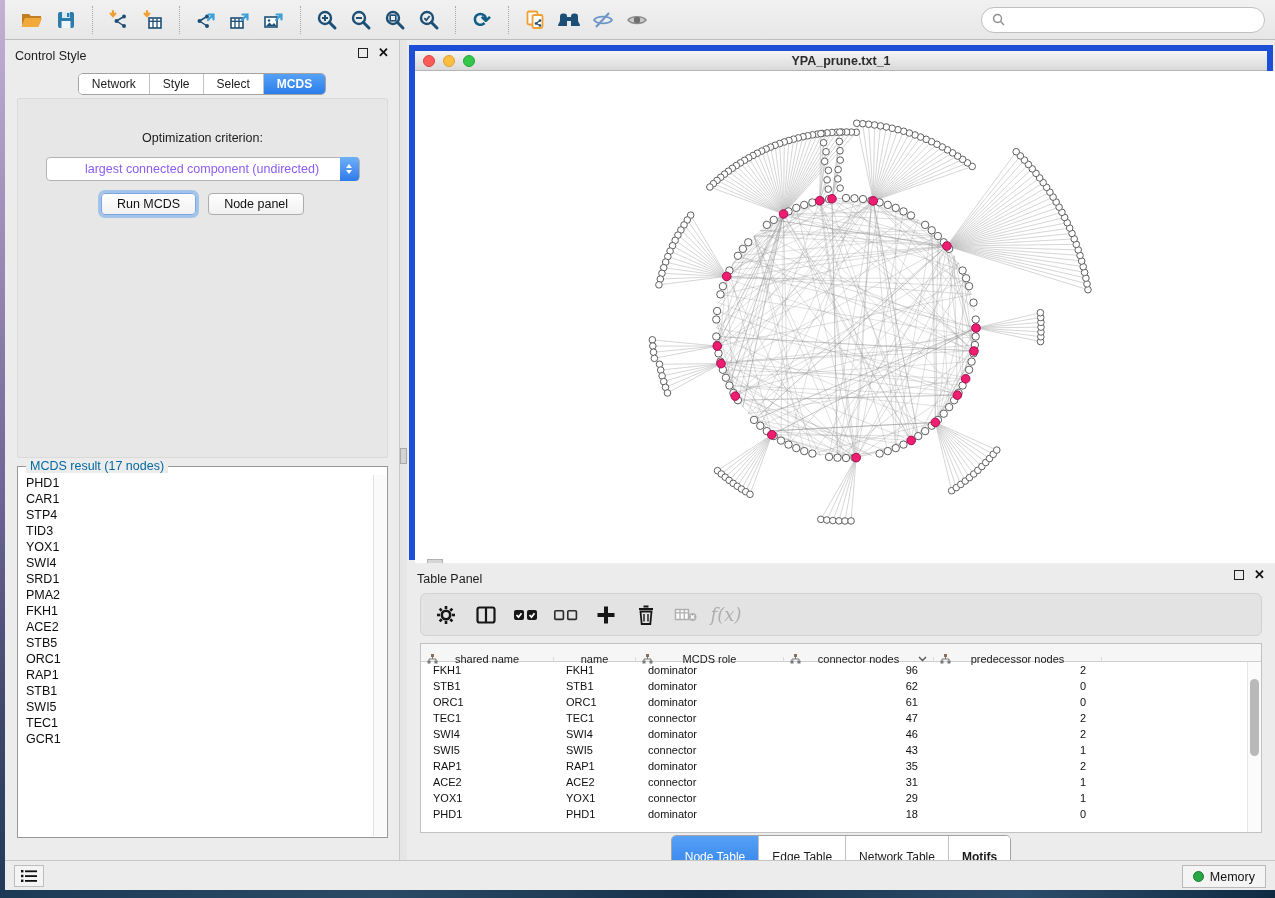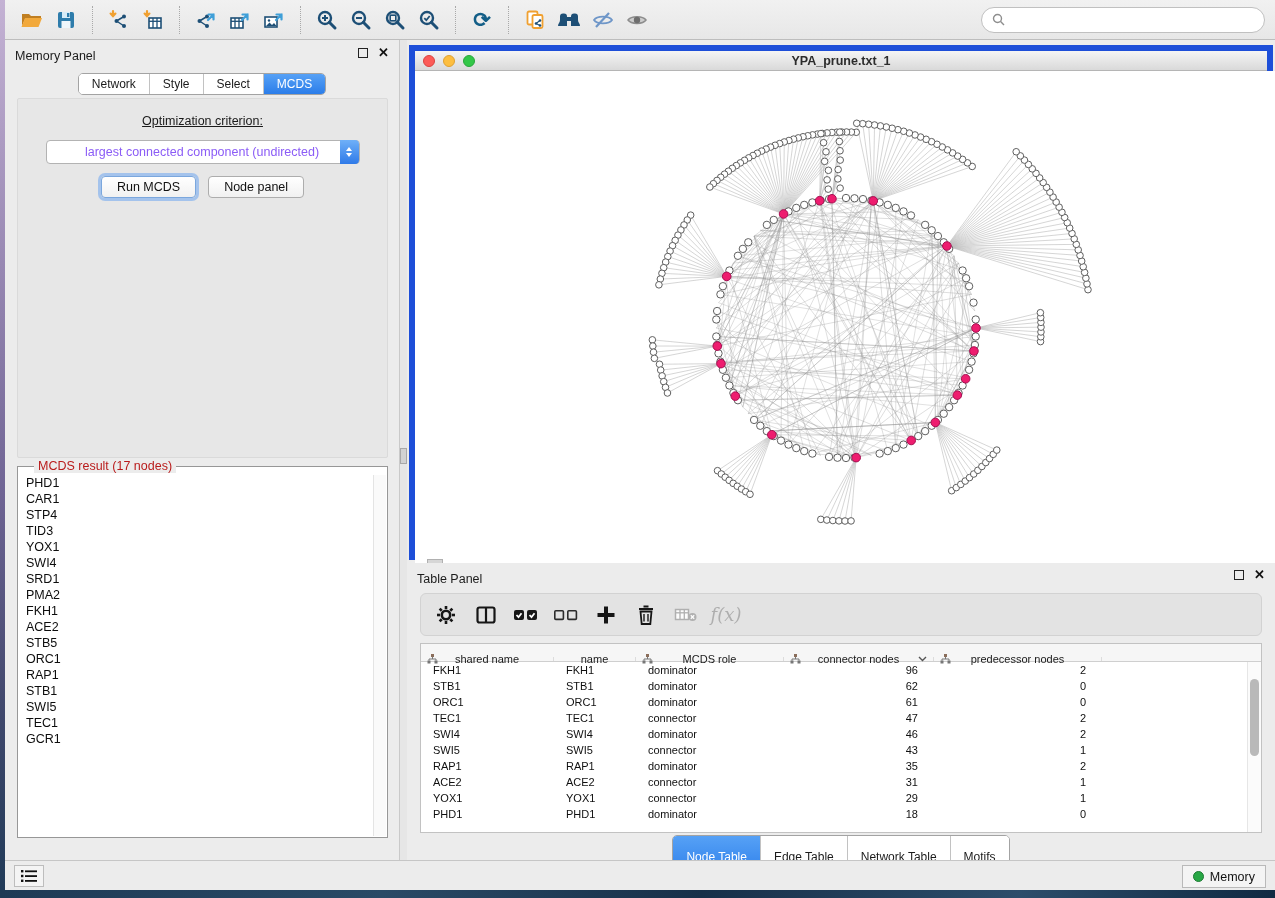--- a/index.html
+++ b/index.html
@@ -29,42 +29,42 @@
   .control-panel { position:absolute; left:5px; top:40px; width:395px; height:820px; background:#ececec;
     border-right:1px solid #c9c9c9; }
   .cp-header { position:absolute; left:0; top:0; width:100%; height:30px; }
   .panel-title { position:absolute; left:10px; top:9px; font-size:12.5px; color:#1c1c1c; }
   .win-btns { position:absolute; right:10px; top:8px; display:flex; gap:10px; align-items:center; }
   .float-btn { width:10px; height:10px; border:1.6px solid #222; background:transparent; cursor:pointer; }
   .close-btn { font-size:13px; font-weight:bold; color:#111; line-height:10px; cursor:pointer; }
 
   .seg-group { display:inline-flex; border:1px solid #a3a3a3; border-radius:5px; background:#fff; overflow:hidden; }
   .seg { padding:3px 13px; font-size:12px; color:#1b1b1b; border-right:1px solid #c2c2c2; cursor:pointer; background:#fff; white-space:nowrap; }
-  .seg:last-child { border-right:none; }
+  .seg:last-child { border-right:none;font-weight:bold; }
   .seg.active { background:linear-gradient(#56a1f6,#2b7de9); color:#fff; }
   .cp-tabs-wrap { position:absolute; left:0; top:33px; width:100%; text-align:center; }
 
   .cp-box { position:absolute; left:12px; top:58px; width:371px; height:360px; background:#e7e7e7;
     border:1px solid #dadada; border-radius:2px; }
-  .opt-label { text-align:center; margin-top:15px; font-size:12.5px; color:#1a1a1a;text-decoration:underline; }
+  .opt-label { text-align:center; margin-top:32px; font-size:12.5px; color:#1a1a1a; }
   .dropdown { margin:12px auto 0; width:314px; height:24px; background:#fff; border:1px solid #b3b3b3;
     border-radius:4px; display:flex; align-items:center; cursor:pointer; position:relative; }
   .dropdown .dd-text { flex:1; text-align:center; font-size:12.5px; color:#8b5cf6; padding-left:18px; }
   .dd-stepper { width:19px; height:24px; margin-left:auto; border-radius:0 4px 4px 0;
     background:linear-gradient(#6fb0f8,#2f7ae8); display:flex; flex-direction:column; align-items:center; justify-content:center; gap:2px; }
   .dd-up { width:0;height:0;border-left:3.5px solid transparent;border-right:3.5px solid transparent;border-bottom:4.5px solid #fff; }
   .dd-down { width:0;height:0;border-left:3.5px solid transparent;border-right:3.5px solid transparent;border-top:4.5px solid #fff; }
   .cp-buttons { display:flex; justify-content:center; gap:12px; margin-top:12px; }
   .btn { background:linear-gradient(#ffffff,#f1f1f1); border:1px solid #adadad; border-radius:4px;
     font-size:12.5px; padding:3px 15px; color:#111; cursor:pointer; }
   .btn.focus-ring { border:1px solid #7ba7dd; box-shadow:0 0 0 3px rgba(110,165,240,.55); }
 
   .mcds-fieldset { position:absolute; left:12px; top:426px; width:371px; height:372px;
     border:1px solid #979797; background:#fff; }
-  .mcds-legend { position:absolute; left:16px; top:-8px; background:#ececec; padding:0 4px; font-size:12.5px; color:#b91c1c; }
+  .mcds-legend { position:absolute; left:8px; top:-8px; background:#ececec; padding:0 4px; font-size:12.5px; color:#0369a1; }
   .mcds-list { position:absolute; left:1px; top:8px; right:14px; bottom:1px; overflow:hidden; }
   .result-item { font-size:12.5px; line-height:16px; padding-left:7px; color:#0d0d0d; cursor:default; }
   .mcds-scroll { position:absolute; right:1px; top:8px; bottom:1px; width:13px; background:#fafafa; border-left:1px solid #e4e4e4; }
 
   
   .vsplit { position:absolute; left:400px; top:40px; width:7px; height:820px; background:#e6e6e6; }
   .vsplit-handle { position:absolute; left:0; top:408px; width:7px; height:16px; background:#d2d2d2; border:1px solid #a8a8a8; }
   .right-base { position:absolute; left:407px; top:40px; width:868px; height:820px; background:#ececec; }
   .hsplit-handle { position:absolute; left:427px; top:559px; width:16px; height:6px; background:#d6d6d6; border:1px solid #b0b0b0; }
 
@@ -250,21 +250,21 @@
       <svg width="13" height="13" viewBox="0 0 13 13">
         <circle cx="5.5" cy="5.5" r="4" fill="none" stroke="#8e8e8e" stroke-width="1.4"></circle>
         <line x1="8.6" y1="8.6" x2="12" y2="12" stroke="#8e8e8e" stroke-width="1.4"></line>
       </svg>
       <input type="text" placeholder="" style="">
     </div>
   </div>
 
   <div class="control-panel">
     <div class="cp-header">
-      <span class="panel-title">Memory Panel</span>
+      <span class="panel-title">Control Style</span>
       <span class="win-btns">
         <span class="float-btn"></span>
         <span class="close-btn">✕</span>
       </span>
     </div>
     <div class="cp-tabs-wrap">
       <span class="seg-group">
           <span class="seg">Network</span>
           <span class="seg">Style</span>
           <span class="seg">Select</span>

